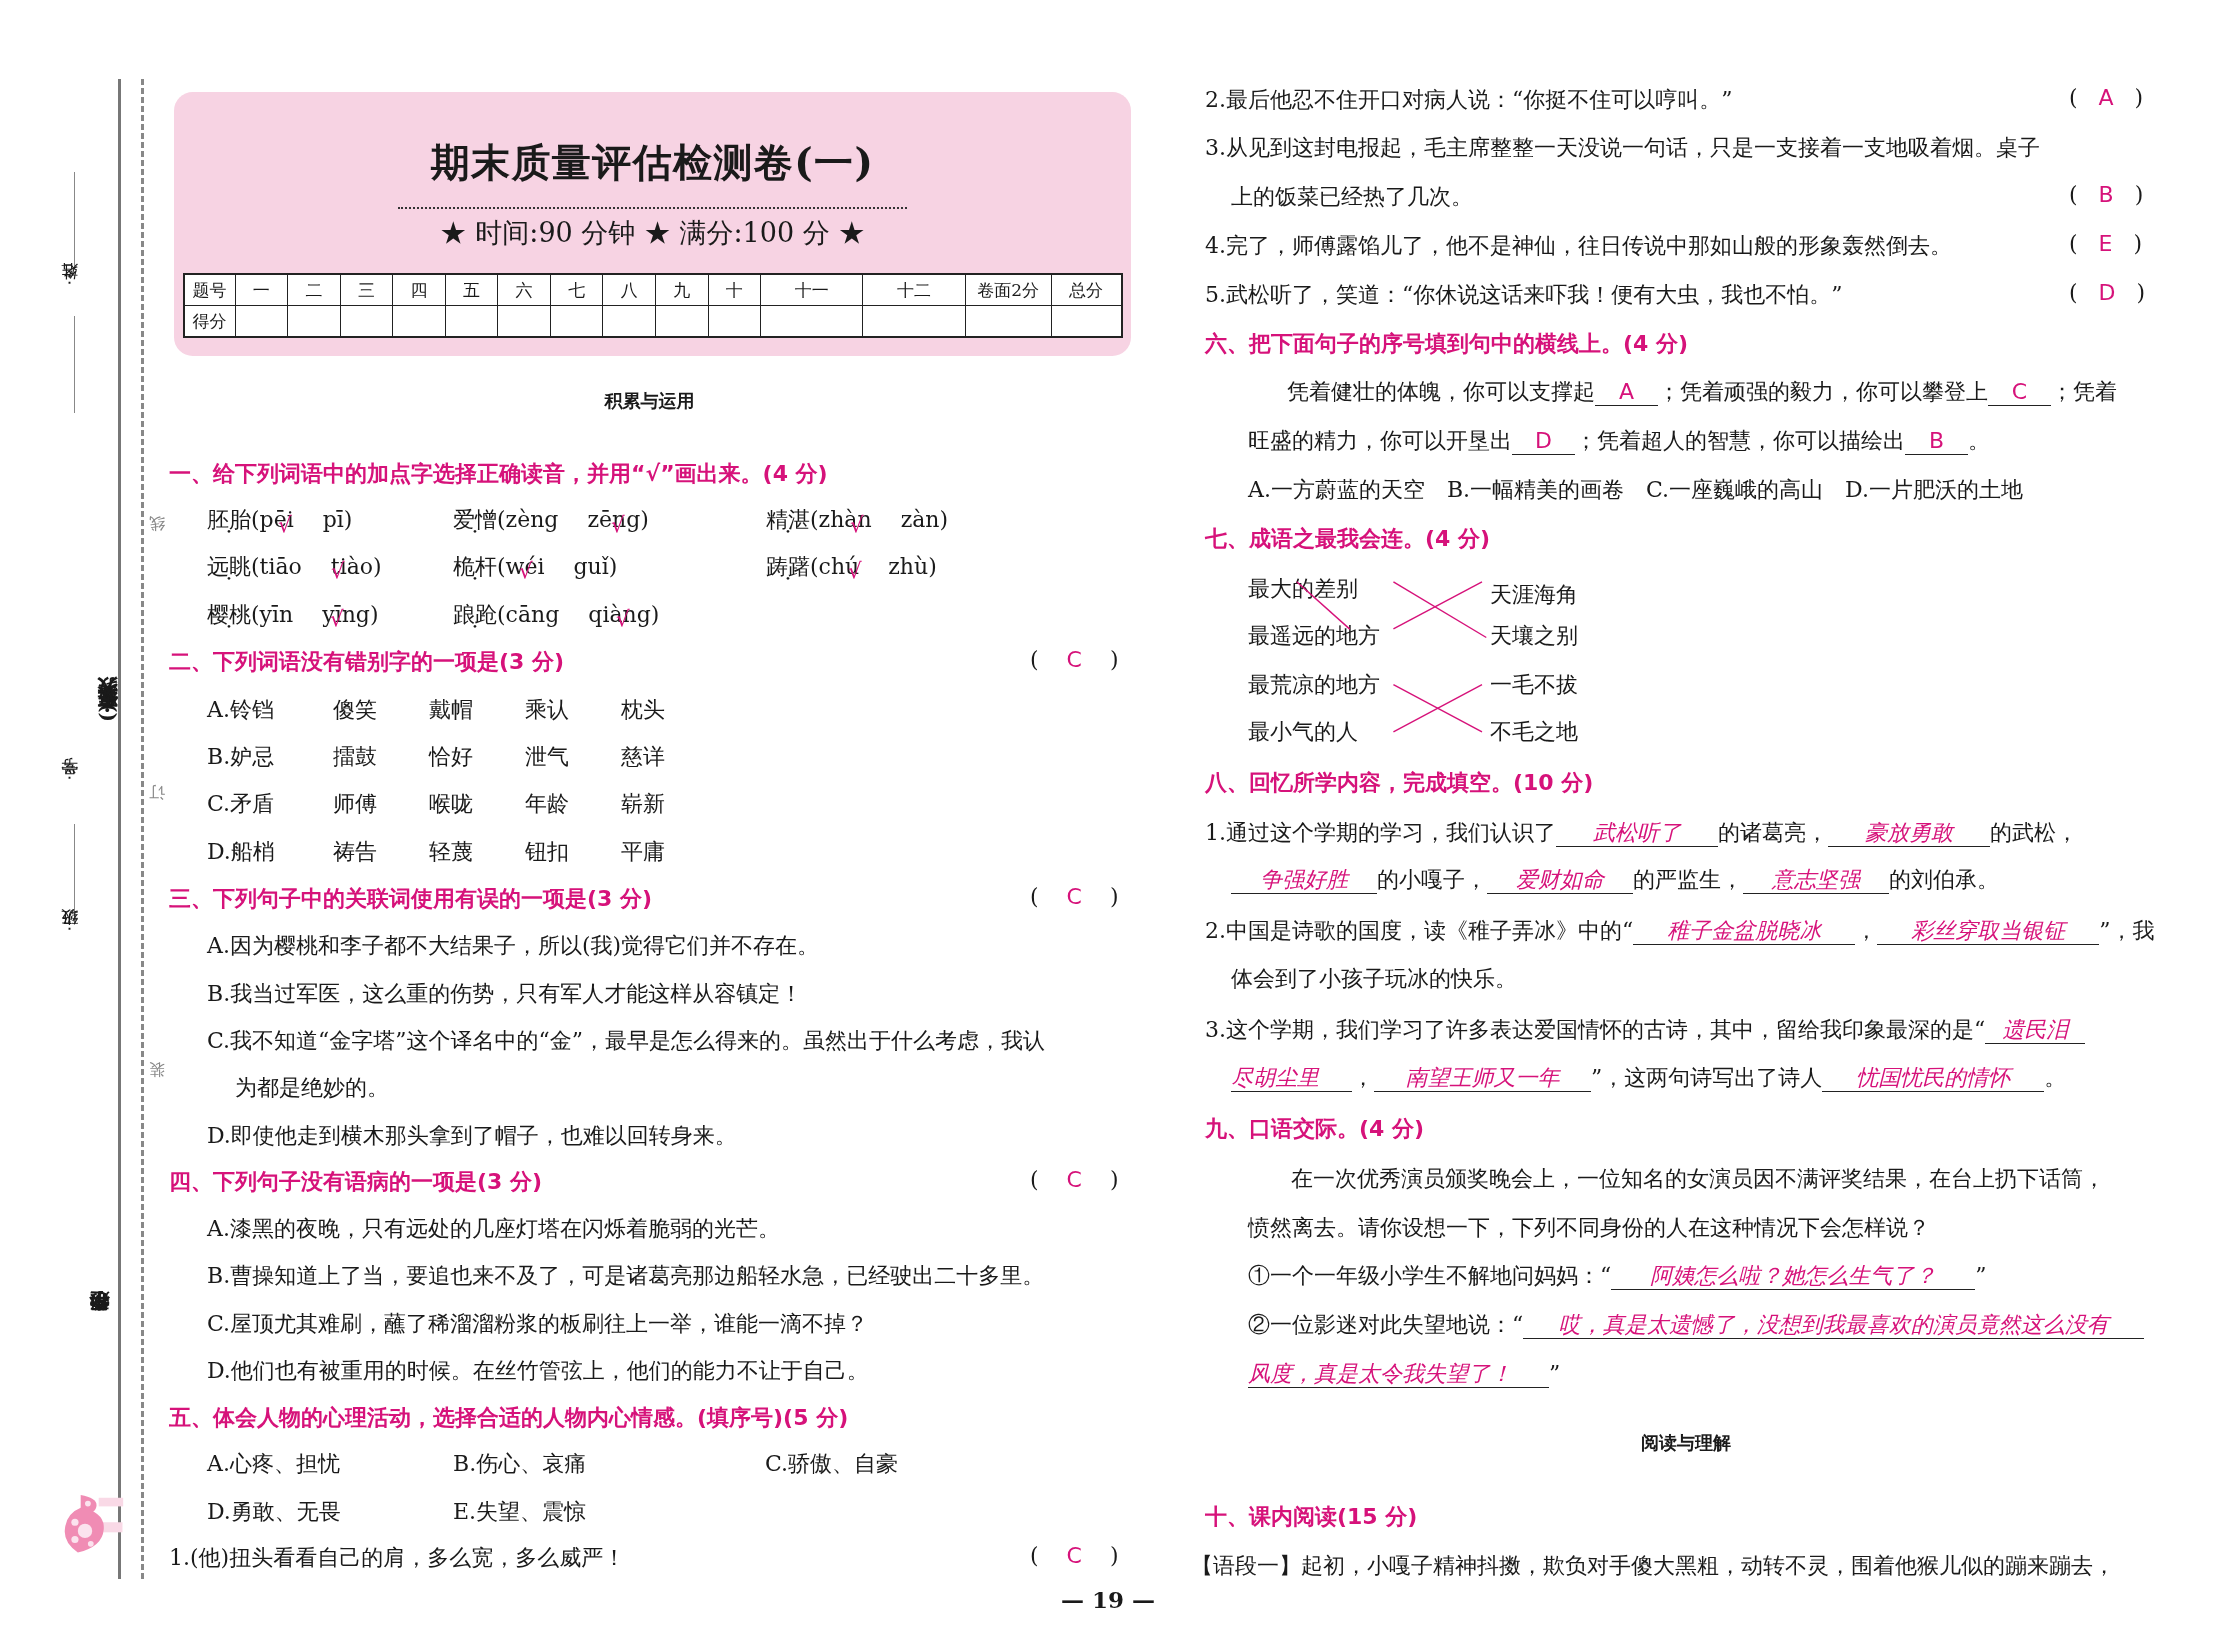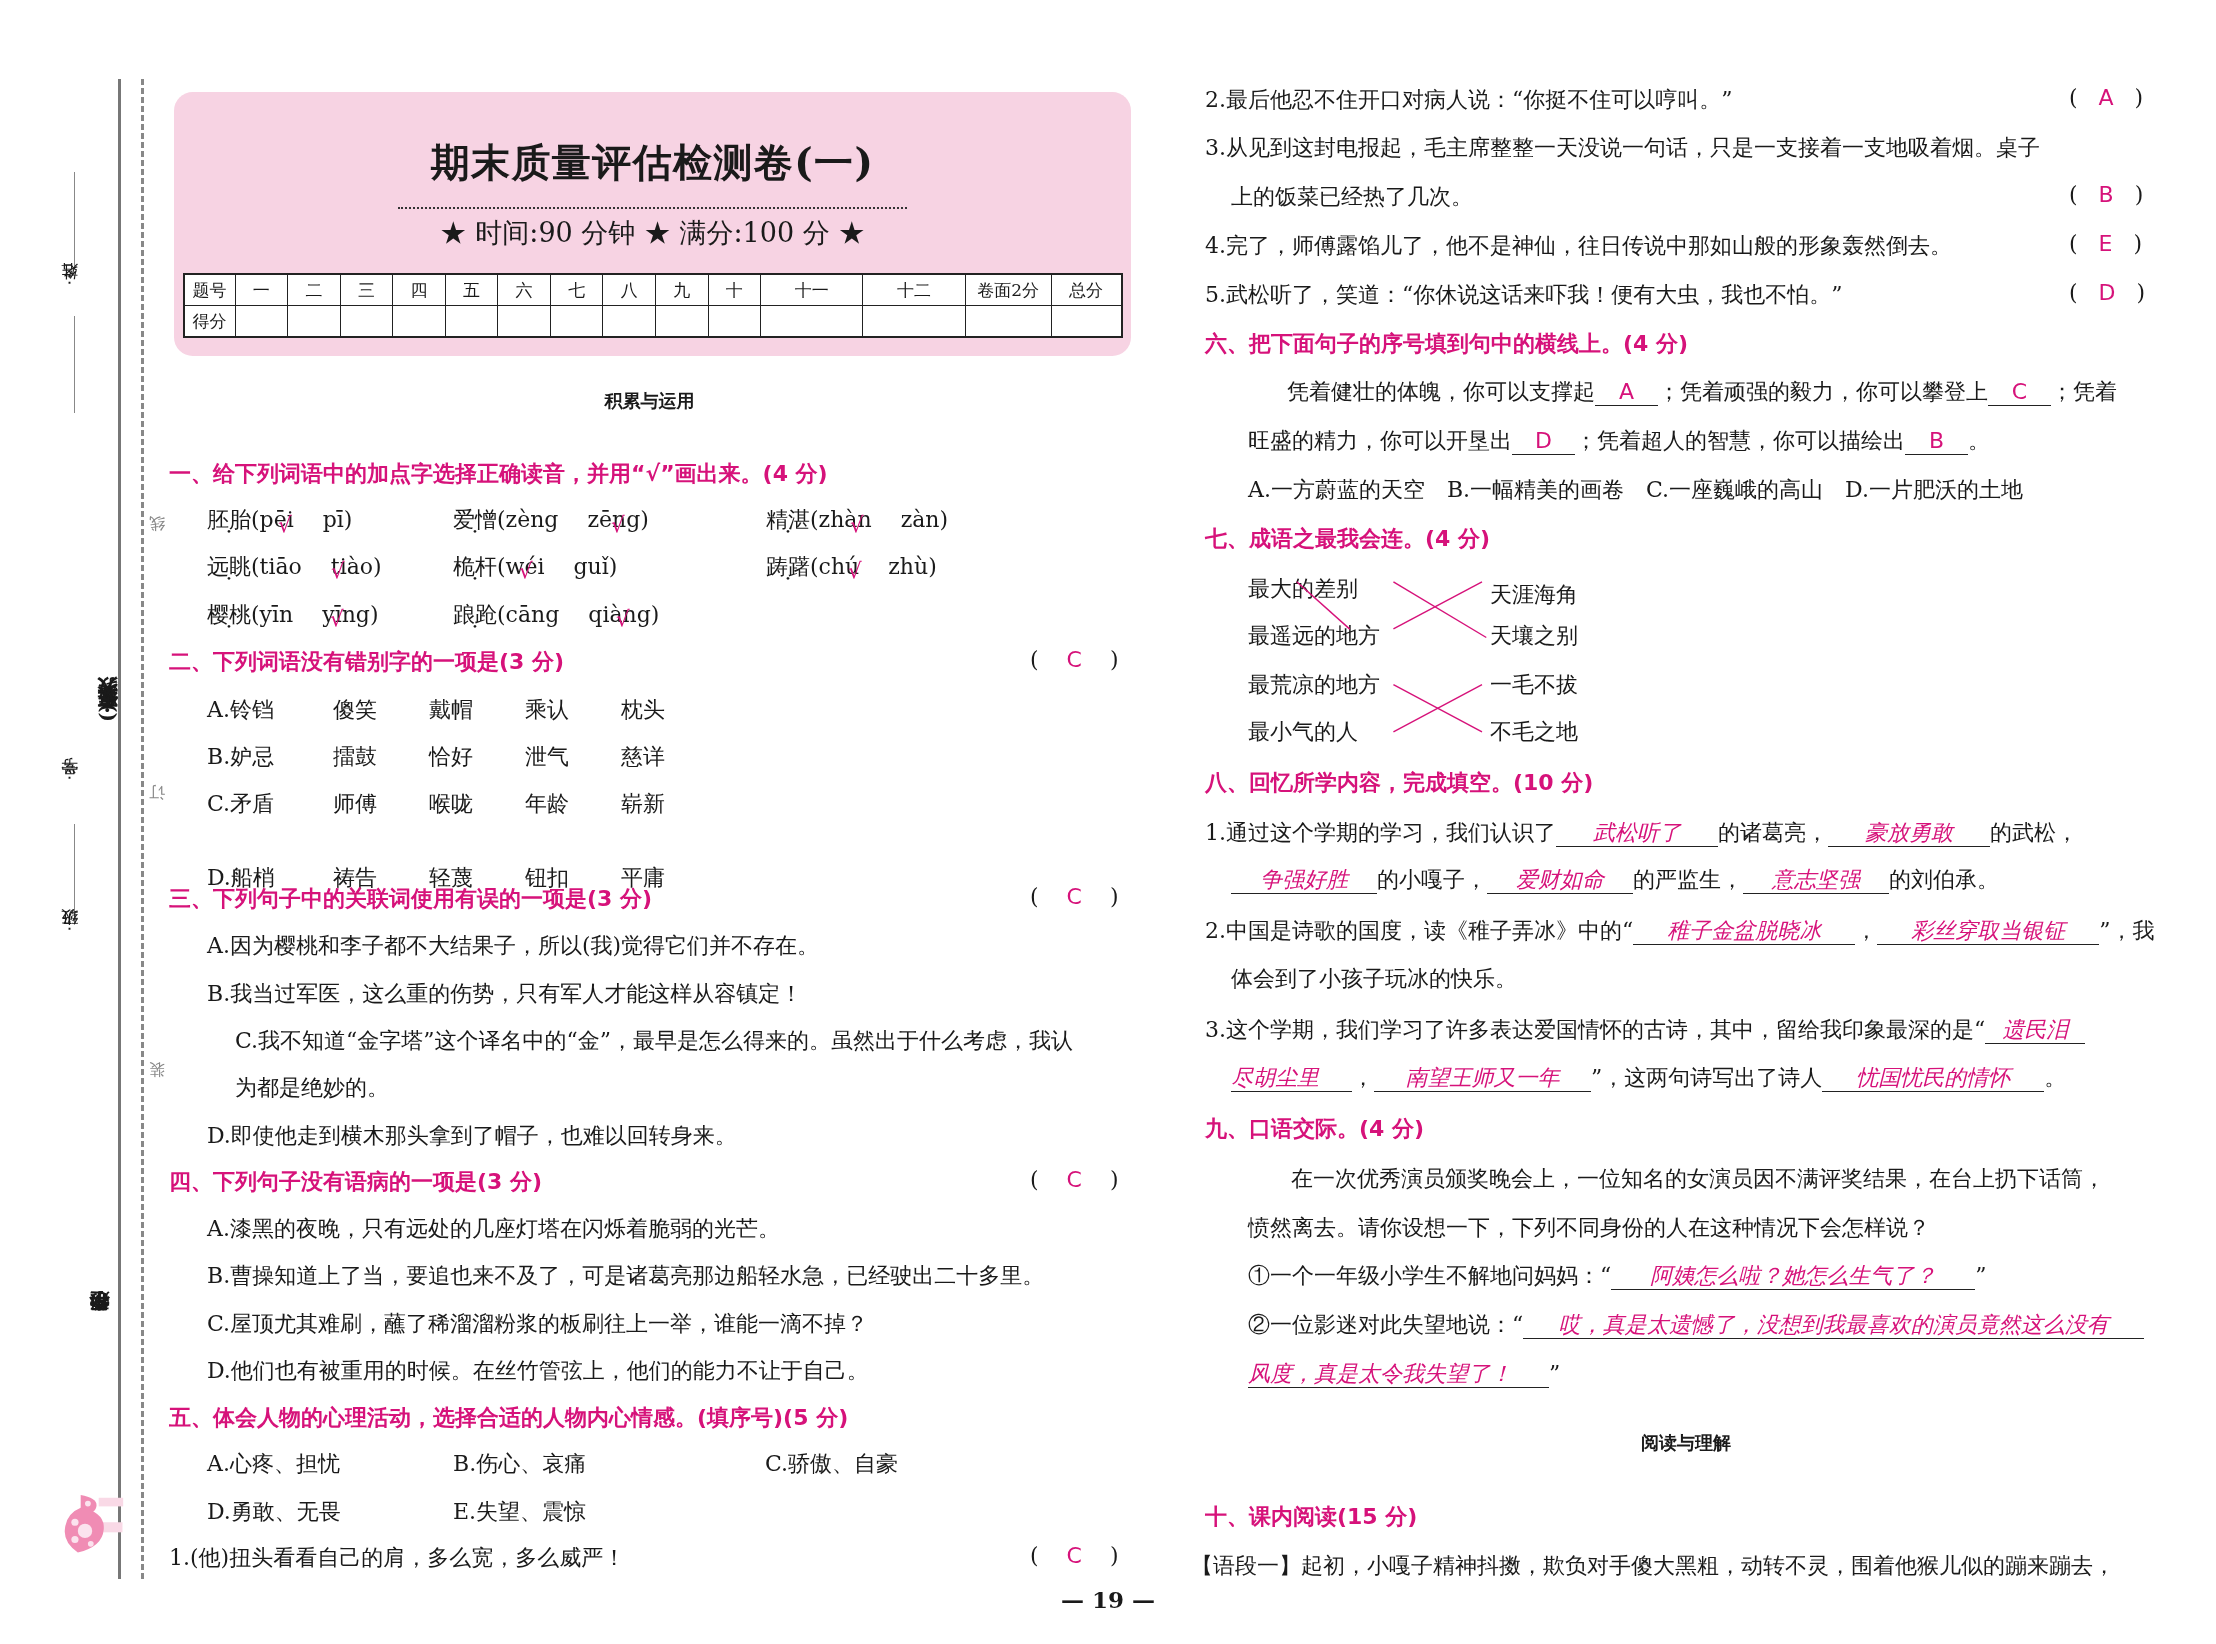--- a/index.html
+++ b/index.html
@@ -137,30 +137,30 @@
 <div>
   <div class="abs t" style="left:207px;top:695px;word-spacing:0;">
     <span style="display:inline-block;width:126px">A.铃铛</span><span style="display:inline-block;width:96px">傻笑</span><span style="display:inline-block;width:96px">戴帽</span><span style="display:inline-block;width:96px">乘认</span><span>枕头</span>
   </div>
   <div class="abs t" style="left:207px;top:742px;">
     <span style="display:inline-block;width:126px">B.妒忌</span><span style="display:inline-block;width:96px">擂鼓</span><span style="display:inline-block;width:96px">恰好</span><span style="display:inline-block;width:96px">泄气</span><span>慈详</span>
   </div>
   <div class="abs t" style="left:207px;top:789px;">
     <span style="display:inline-block;width:126px">C.矛盾</span><span style="display:inline-block;width:96px">师傅</span><span style="display:inline-block;width:96px">喉咙</span><span style="display:inline-block;width:96px">年龄</span><span>崭新</span>
   </div>
-  <div class="abs t" style="left:207px;top:837px;margin-top:26px;">
+  <div class="abs t" style="left:207px;top:837px;">
     <span style="display:inline-block;width:126px">D.船梢</span><span style="display:inline-block;width:96px">祷告</span><span style="display:inline-block;width:96px">轻蔑</span><span style="display:inline-block;width:96px">钮扣</span><span>平庸</span>
   </div>
 </div>
 
 <div class="abs q t" style="left:169px;top:884px;">三、下列句子中的关联词使用有误的一项是(3 分)</div>
 <div class="paren" style="left:1030px;top:884px;">(    <span class="ans">C</span>    )</div>
 <div class="abs t" style="left:207px;top:931px;">A.因为樱桃和李子都不大结果子，所以(我)觉得它们并不存在。</div>
 <div class="abs t" style="left:207px;top:979px;">B.我当过军医，这么重的伤势，只有军人才能这样从容镇定！</div>
-<div class="abs t" style="left:207px;top:1026px;margin-left:28px;">C.我不知道“金字塔”这个译名中的“金”，最早是怎么得来的。虽然出于什么考虑，我认</div>
+<div class="abs t" style="left:207px;top:1026px;">C.我不知道“金字塔”这个译名中的“金”，最早是怎么得来的。虽然出于什么考虑，我认</div>
 <div class="abs t" style="left:235px;top:1073px;">为都是绝妙的。</div>
 <div class="abs t" style="left:207px;top:1121px;">D.即使他走到横木那头拿到了帽子，也难以回转身来。</div>
 
 <div class="abs q t" style="left:169px;top:1167px;">四、下列句子没有语病的一项是(3 分)</div>
 <div class="paren" style="left:1030px;top:1167px;">(    <span class="ans">C</span>    )</div>
 <div class="abs t" style="left:207px;top:1214px;">A.漆黑的夜晚，只有远处的几座灯塔在闪烁着脆弱的光芒。</div>
 <div class="abs t" style="left:207px;top:1261px;">B.曹操知道上了当，要追也来不及了，可是诸葛亮那边船轻水急，已经驶出二十多里。</div>
 <div class="abs t" style="left:207px;top:1309px;">C.屋顶尤其难刷，蘸了稀溜溜粉浆的板刷往上一举，谁能一滴不掉？</div>
 <div class="abs t" style="left:207px;top:1356px;">D.他们也有被重用的时候。在丝竹管弦上，他们的能力不让于自己。</div>
 

